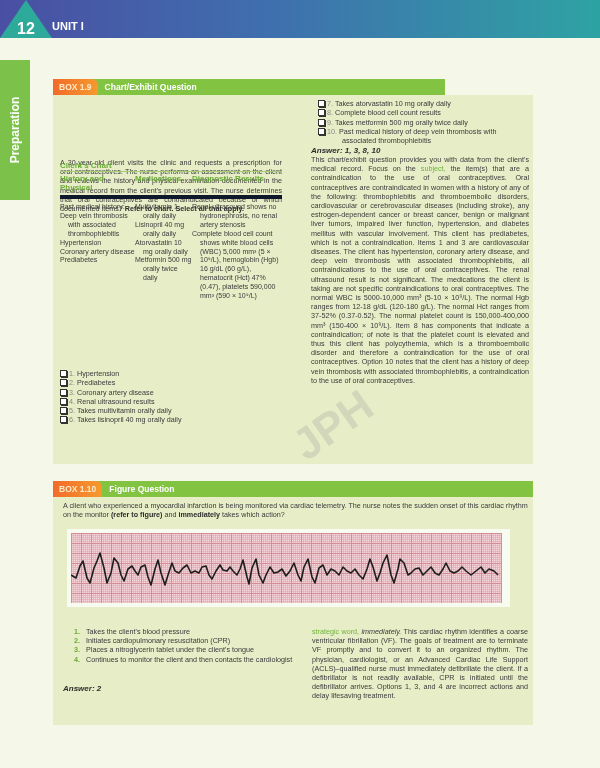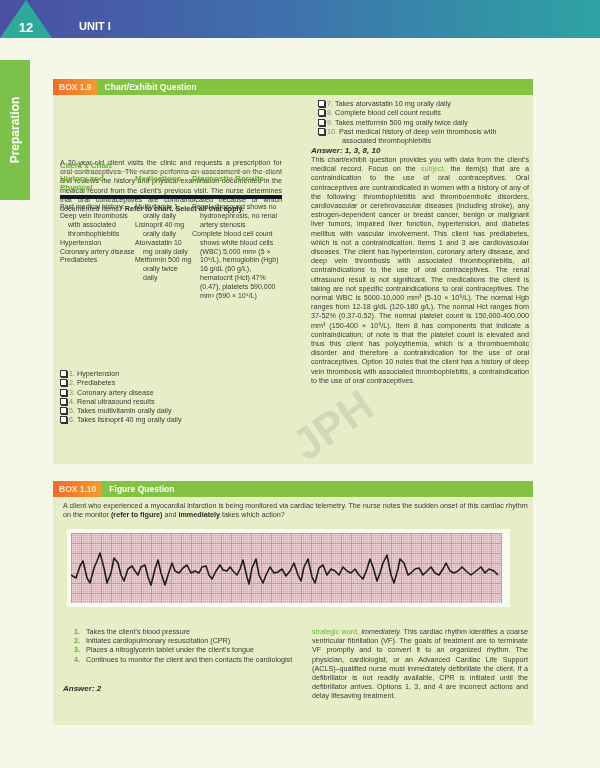--- a/index.html
+++ b/index.html
@@ -14,24 +14,24 @@
     position: absolute; left: 0; top: 0; width: 600px; height: 38px;
     background: linear-gradient(90deg, #4a4fa3 0%, #3f6fae 45%, #2ea3a3 100%);
   }
   .header .tri {
     position: absolute; left: 0; top: 0; width: 0; height: 0;
     border-left: 26px solid transparent; border-right: 26px solid transparent;
     border-bottom: 38px solid #2eaa9a;
   }
   .header .page-num {
     position: absolute; left: 16px; top: 20px; width: 20px; text-align: center;
-    color: #fff; font-weight: bold; font-size: 13px;
+    color: #fff; font-weight: bold; font-size: 16px;
   }
   .header .unit {
-    position: absolute; left: 52px; top: 20px; color: #fff; font-weight: bold; font-size: 11px; margin-left: 27px;
+    position: absolute; left: 52px; top: 20px; color: #fff; font-weight: bold; font-size: 11px;
   }
   .header .unit-title {
     position: absolute; left: 88px; top: 20px; color: #fff; font-style: italic; font-size: 11px;
   }
   .side-tab {
     position: absolute; left: 0; top: 60px; width: 30px; height: 140px;
     background: #7cc24a;
   }
   .side-tab span {
     position: absolute; left: 15px; top: 70px;
@@ -84,21 +84,21 @@
 <div class="header">
   <div class="tri"></div>
   <span class="page-num">12</span>
   <span class="unit">UNIT I</span>
 </div>
 
 <div class="side-tab">
   <span>Preparation</span>
 </div>
 
-<div class="box-bar" style="left:53px; top:79px; width:480px;">
+<div class="box-bar" style="left:53px; top:79px; width:392px;">
   <span class="badge">BOX 1.9</span>
   <span class="title">Chart/Exhibit Question</span>
 </div>
 <div class="box-body" style="left:20px; top:95px; width:228px; height:0;"></div>
 <div class="box-body" style="left:20px; top:95px; width:227px; height:0;"></div>
 
 <div class="box-body" style="left:20px; top:95px; width:227px; height:0;"></div>
 <div class="box-body" style="left:20px; top:95px; width:0; height:0;"></div>
 
 <div class="box-body" style="left:20px; top:95px; width:228px; height:0;"></div>

